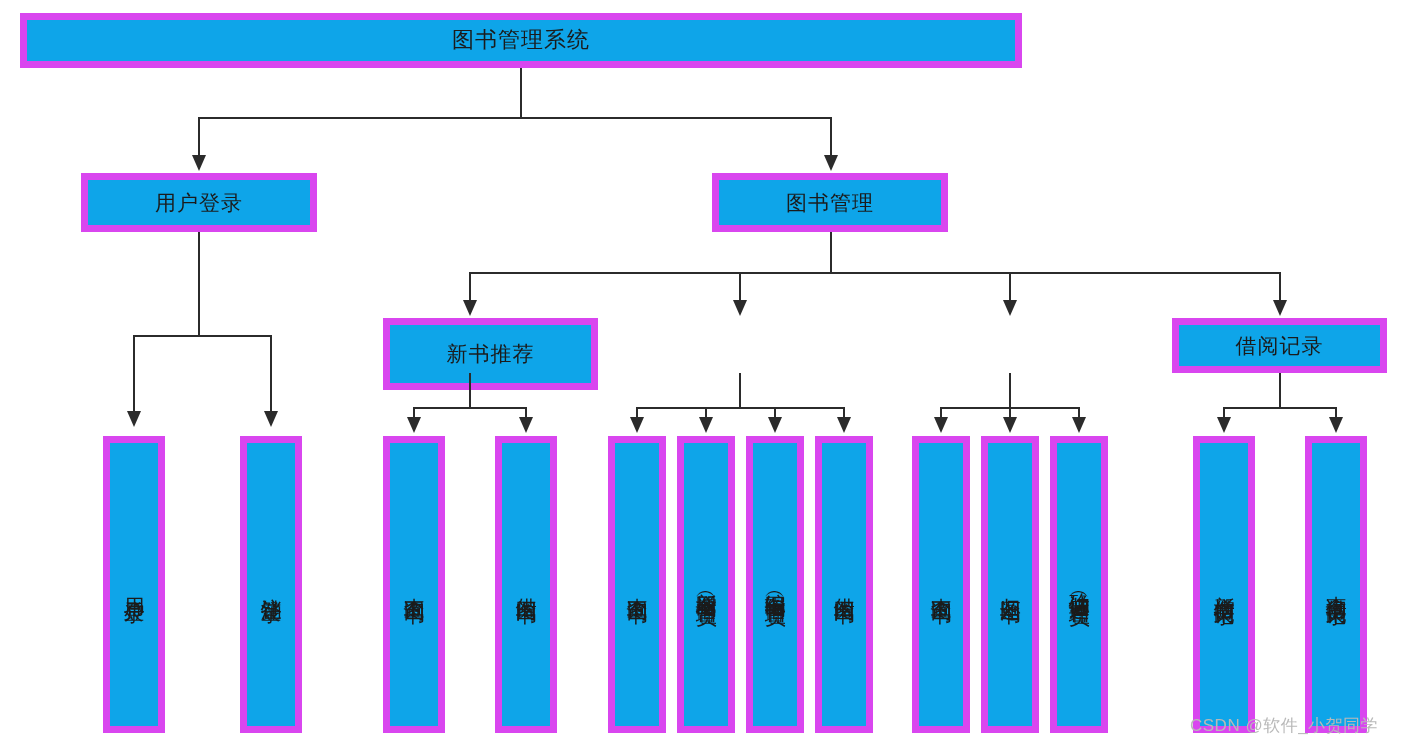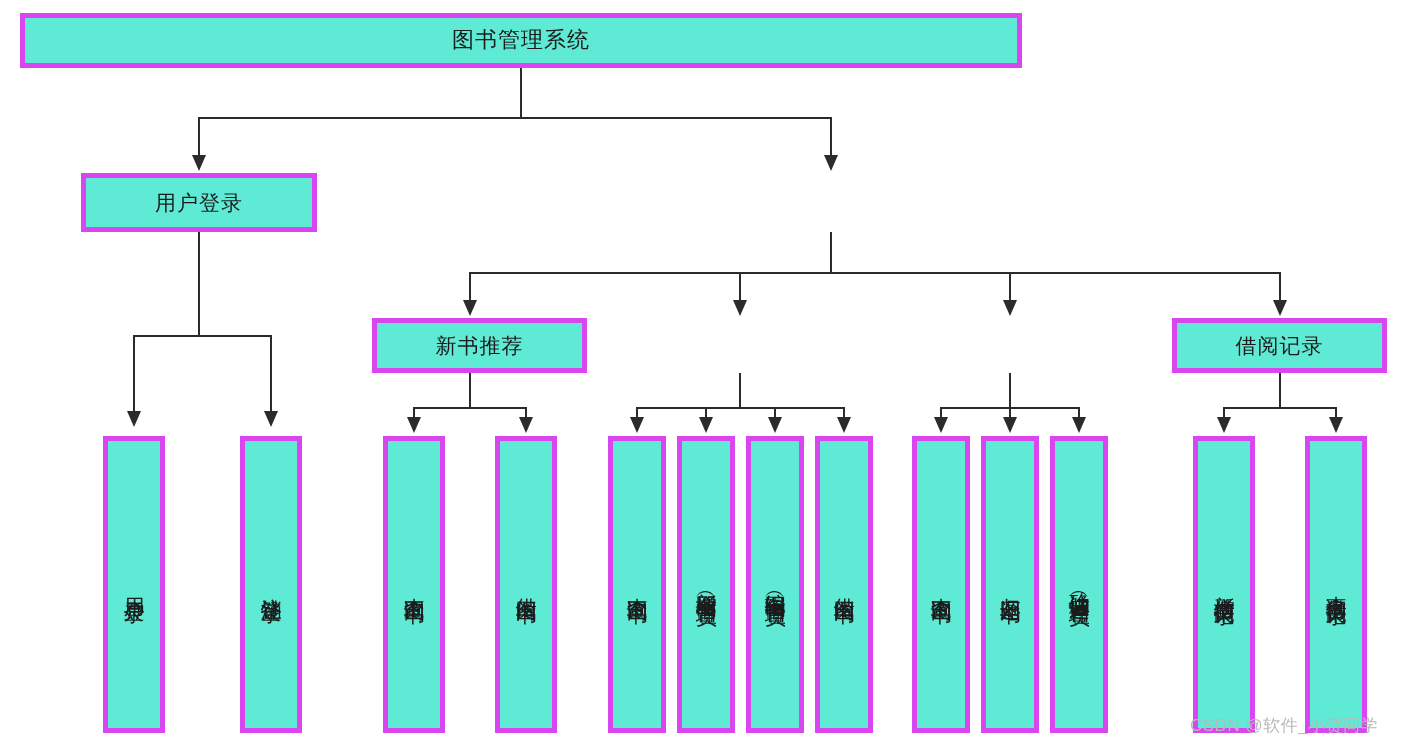--- a/index.html
+++ b/index.html
@@ -13,22 +13,22 @@
   #canvas {
     position: relative;
     width: 1405px;
     height: 747px;
     background: #ffffff;
     overflow: hidden;
   }
   .node {
     position: absolute;
     box-sizing: border-box;
-    border: 5px solid #d946ef;
-    background: #5eead4;
+    border: 7px solid #d946ef;
+    background: #0ea5e9;
     display: flex;
     align-items: center;
     justify-content: center;
     color: #1b1b1b;
   }
   .node-h {
     font-size: 21px;
     line-height: 1.2;
     letter-spacing: 1px;
     white-space: nowrap;
@@ -83,20 +83,23 @@
 
   <div class="edge edge-v" style="left:198px; top:117px; width:2px; height:40px;"></div>
   <div class="arrow" style="left:192px; top:155px;"></div>
 
   <div class="edge edge-v" style="left:830px; top:117px; width:2px; height:40px;"></div>
   <div class="arrow" style="left:824px; top:155px;"></div>
 
   <div class="node node-h" style="left:81px; top:173px; width:236px; height:59px;">
     <span>用户登录</span>
   </div>
+  <div class="node node-h" style="left:712px; top:173px; width:236px; height:59px;">
+    <span>图书管理</span>
+  </div>
 
   <div class="edge edge-v" style="left:198px; top:232px; width:2px; height:105px;"></div>
   <div class="edge edge-h" style="left:133px; top:335px; width:138px; height:2px;"></div>
   <div class="edge edge-v" style="left:133px; top:335px; width:2px; height:78px;"></div>
   <div class="arrow" style="left:127px; top:411px;"></div>
   <div class="edge edge-v" style="left:270px; top:335px; width:2px; height:78px;"></div>
   <div class="arrow" style="left:264px; top:411px;"></div>
 
   <div class="node node-v" style="left:103px; top:436px; width:62px; height:297px;">
     <span>用户登录</span>
@@ -113,21 +116,21 @@
 
   <div class="edge edge-v" style="left:739px; top:272px; width:2px; height:30px;"></div>
   <div class="arrow" style="left:733px; top:300px;"></div>
 
   <div class="edge edge-v" style="left:1009px; top:272px; width:2px; height:30px;"></div>
   <div class="arrow" style="left:1003px; top:300px;"></div>
 
   <div class="edge edge-v" style="left:1279px; top:272px; width:2px; height:30px;"></div>
   <div class="arrow" style="left:1273px; top:300px;"></div>
 
-  <div class="node node-h" style="left:372px; top:318px; width:215px; height:55px;">
+  <div class="node node-h" style="left:383px; top:318px; width:215px; height:72px;">
     <span>新书推荐</span>
   </div>
   <div class="node node-h" style="left:1172px; top:318px; width:215px; height:55px;">
     <span>借阅记录</span>
   </div>
 
   <div class="edge edge-v" style="left:469px; top:373px; width:2px; height:36px;"></div>
   <div class="edge edge-h" style="left:413px; top:407px; width:114px; height:2px;"></div>
   <div class="edge edge-v" style="left:413px; top:407px; width:2px; height:12px;"></div>
   <div class="arrow" style="left:407px; top:417px;"></div>

